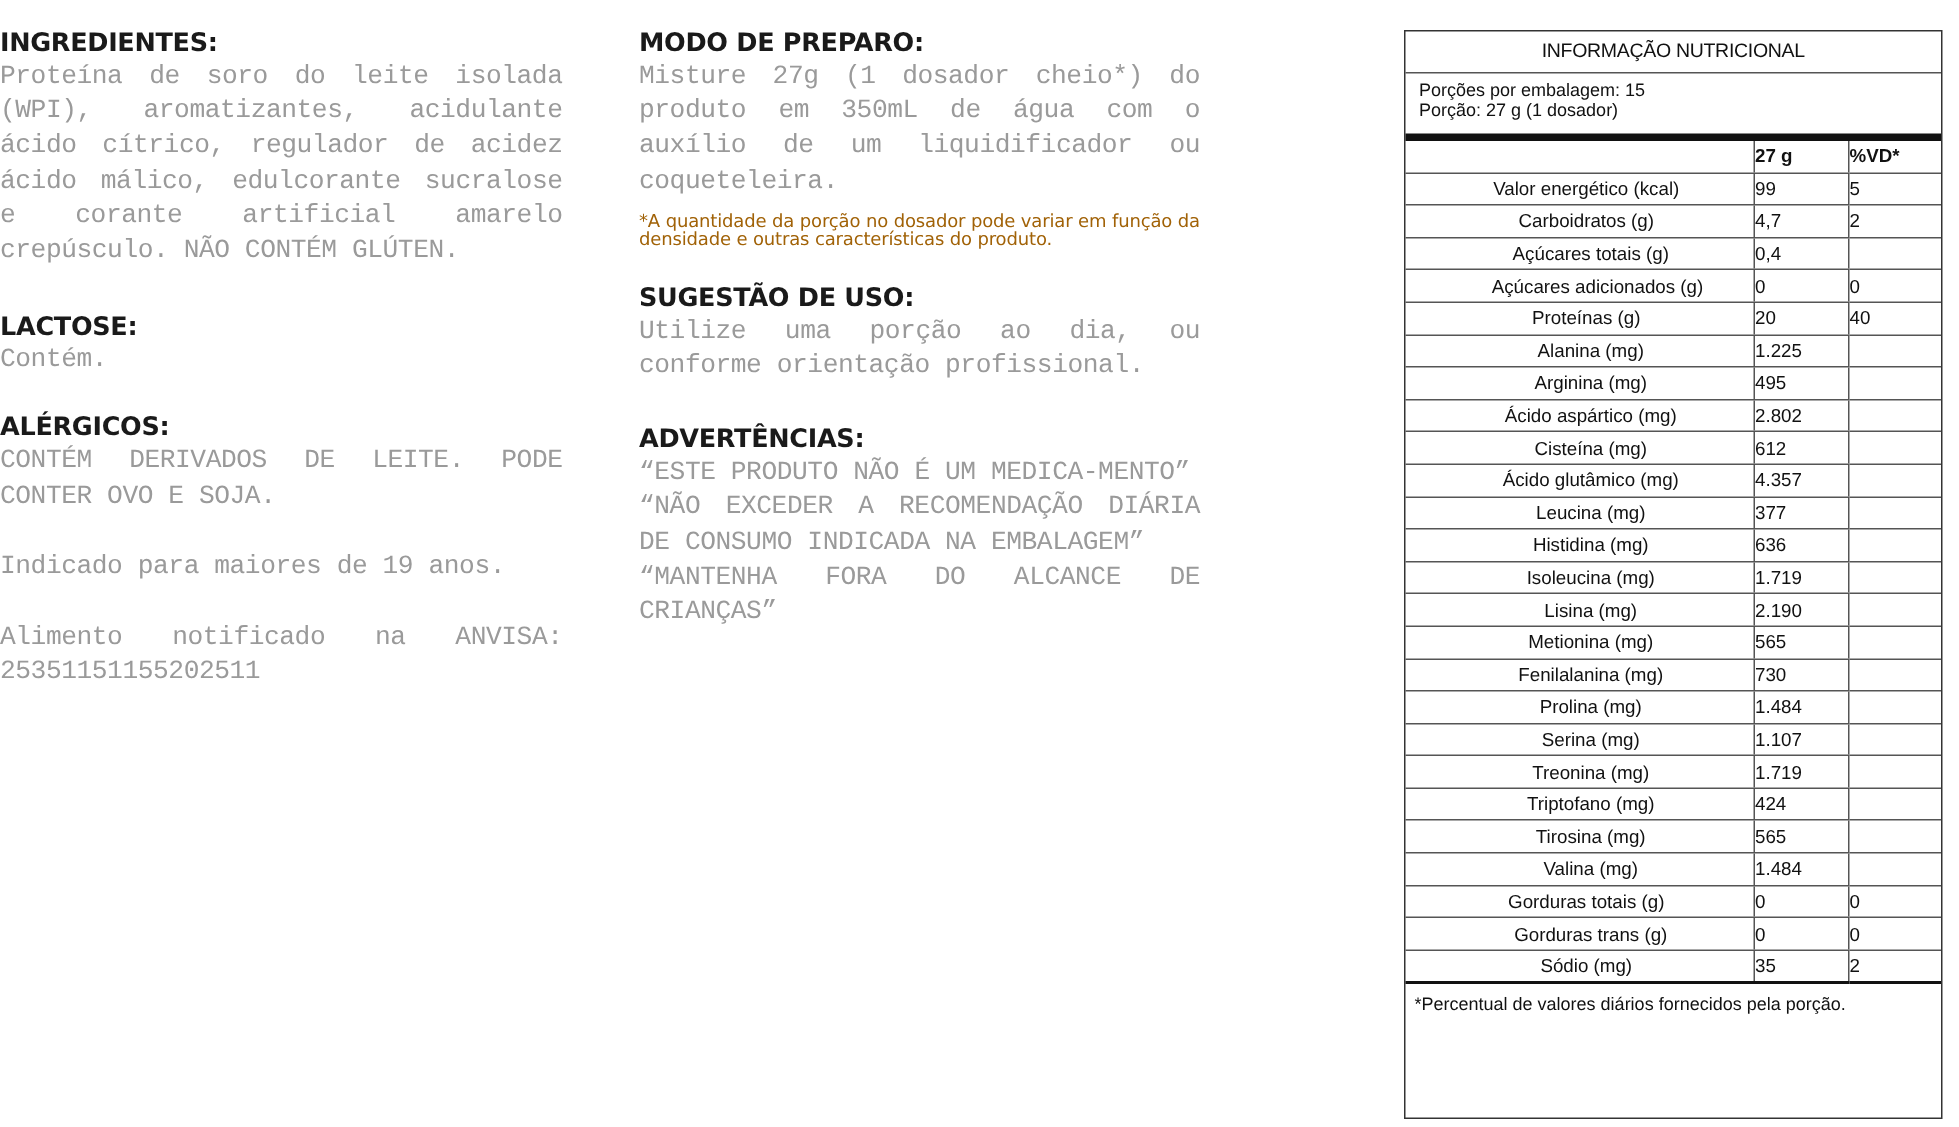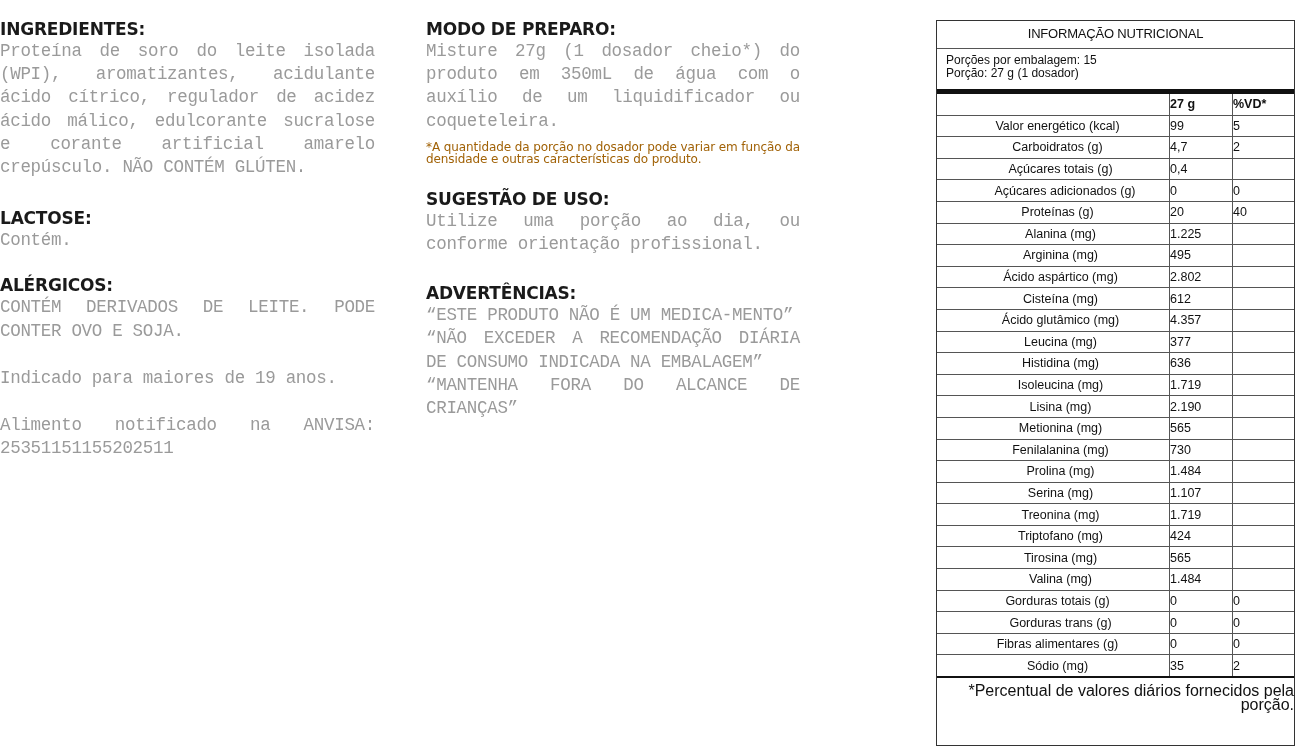--- a/index.html
+++ b/index.html
@@ -21,21 +21,21 @@
   table { border-collapse:collapse; width:100%; font-size:12.5px; }
   td { border-bottom:1px solid #555; height:20.6px; padding:0; line-height:20px; }
   td.c2, td.c3 { border-left:1px solid #555; text-align:left; }
   td.c1 { padding-left:9px;text-align:center; }
   td.c2 { width:62px; }
   td.c3 { width:61px; }
   tr.sub td.c1 { padding-left:15px; }
   tr.sub2 td.c1 { padding-left:24px; }
   tr.head td { font-weight:bold; }
   tr.last td { border-bottom:2.5px solid #111; }
-  .nt-foot { font-size:16px; padding:6px 0 0 6px; line-height:14px;text-align:right; }
+  .nt-foot { font-size:12px; padding:6px 0 0 6px; line-height:14px; }
 </style>
 </head>
 <body>
 
 <div class="col col-left">
   <div class="left-block1">
     <h2 class="heading">INGREDIENTES:</h2>
     <p class="body-text">Proteína de soro do leite isolada (WPI), aromatizantes, acidulante ácido cítrico, regulador de acidez ácido málico, edulcorante sucralose e corante artificial amarelo crepúsculo. NÃO CONTÉM GLÚTEN.</p>
   </div>
   <div class="block">
@@ -200,25 +200,20 @@
         <tr class="">
           <td class="c1">Gorduras totais (g)</td>
           <td class="c2">0</td>
           <td class="c3">0</td>
         </tr>
         <tr class="sub">
           <td class="c1">Gorduras trans (g)</td>
           <td class="c2">0</td>
           <td class="c3">0</td>
         </tr>
-        <tr class="">
-          <td class="c1">Fibras alimentares (g)</td>
-          <td class="c2">0</td>
-          <td class="c3">0</td>
-        </tr>
         <tr class=" last">
           <td class="c1">Sódio (mg)</td>
           <td class="c2">35</td>
           <td class="c3">2</td>
         </tr>
       </tbody>
   </table>
   <div class="nt-foot">*Percentual de valores diários fornecidos pela porção.</div>
 </div>
 

